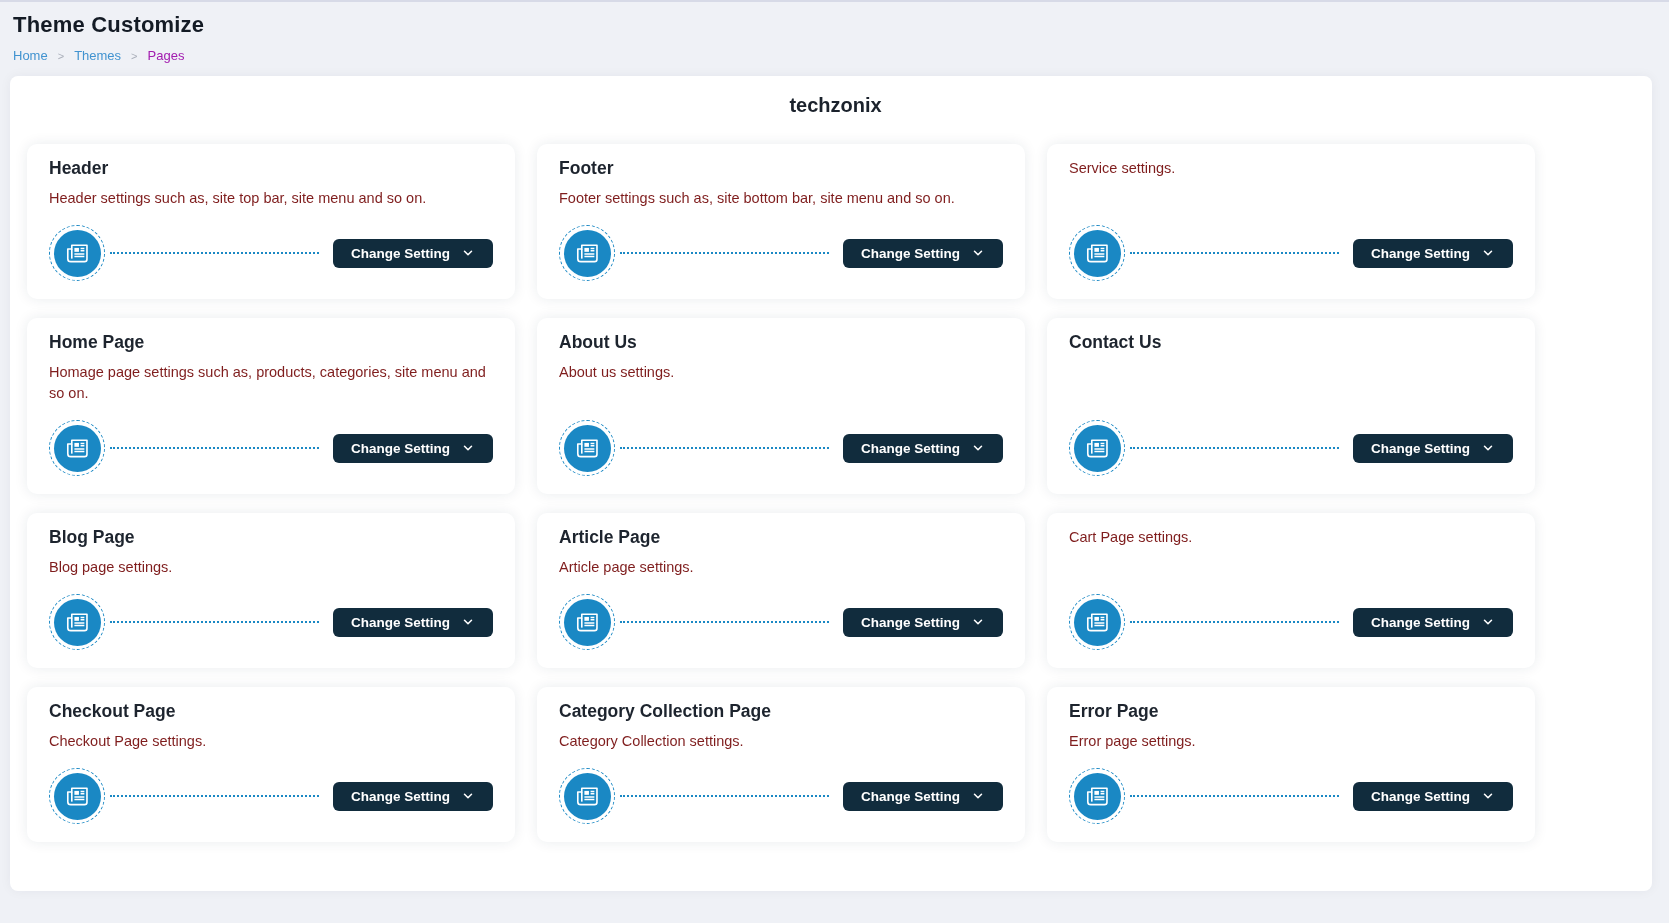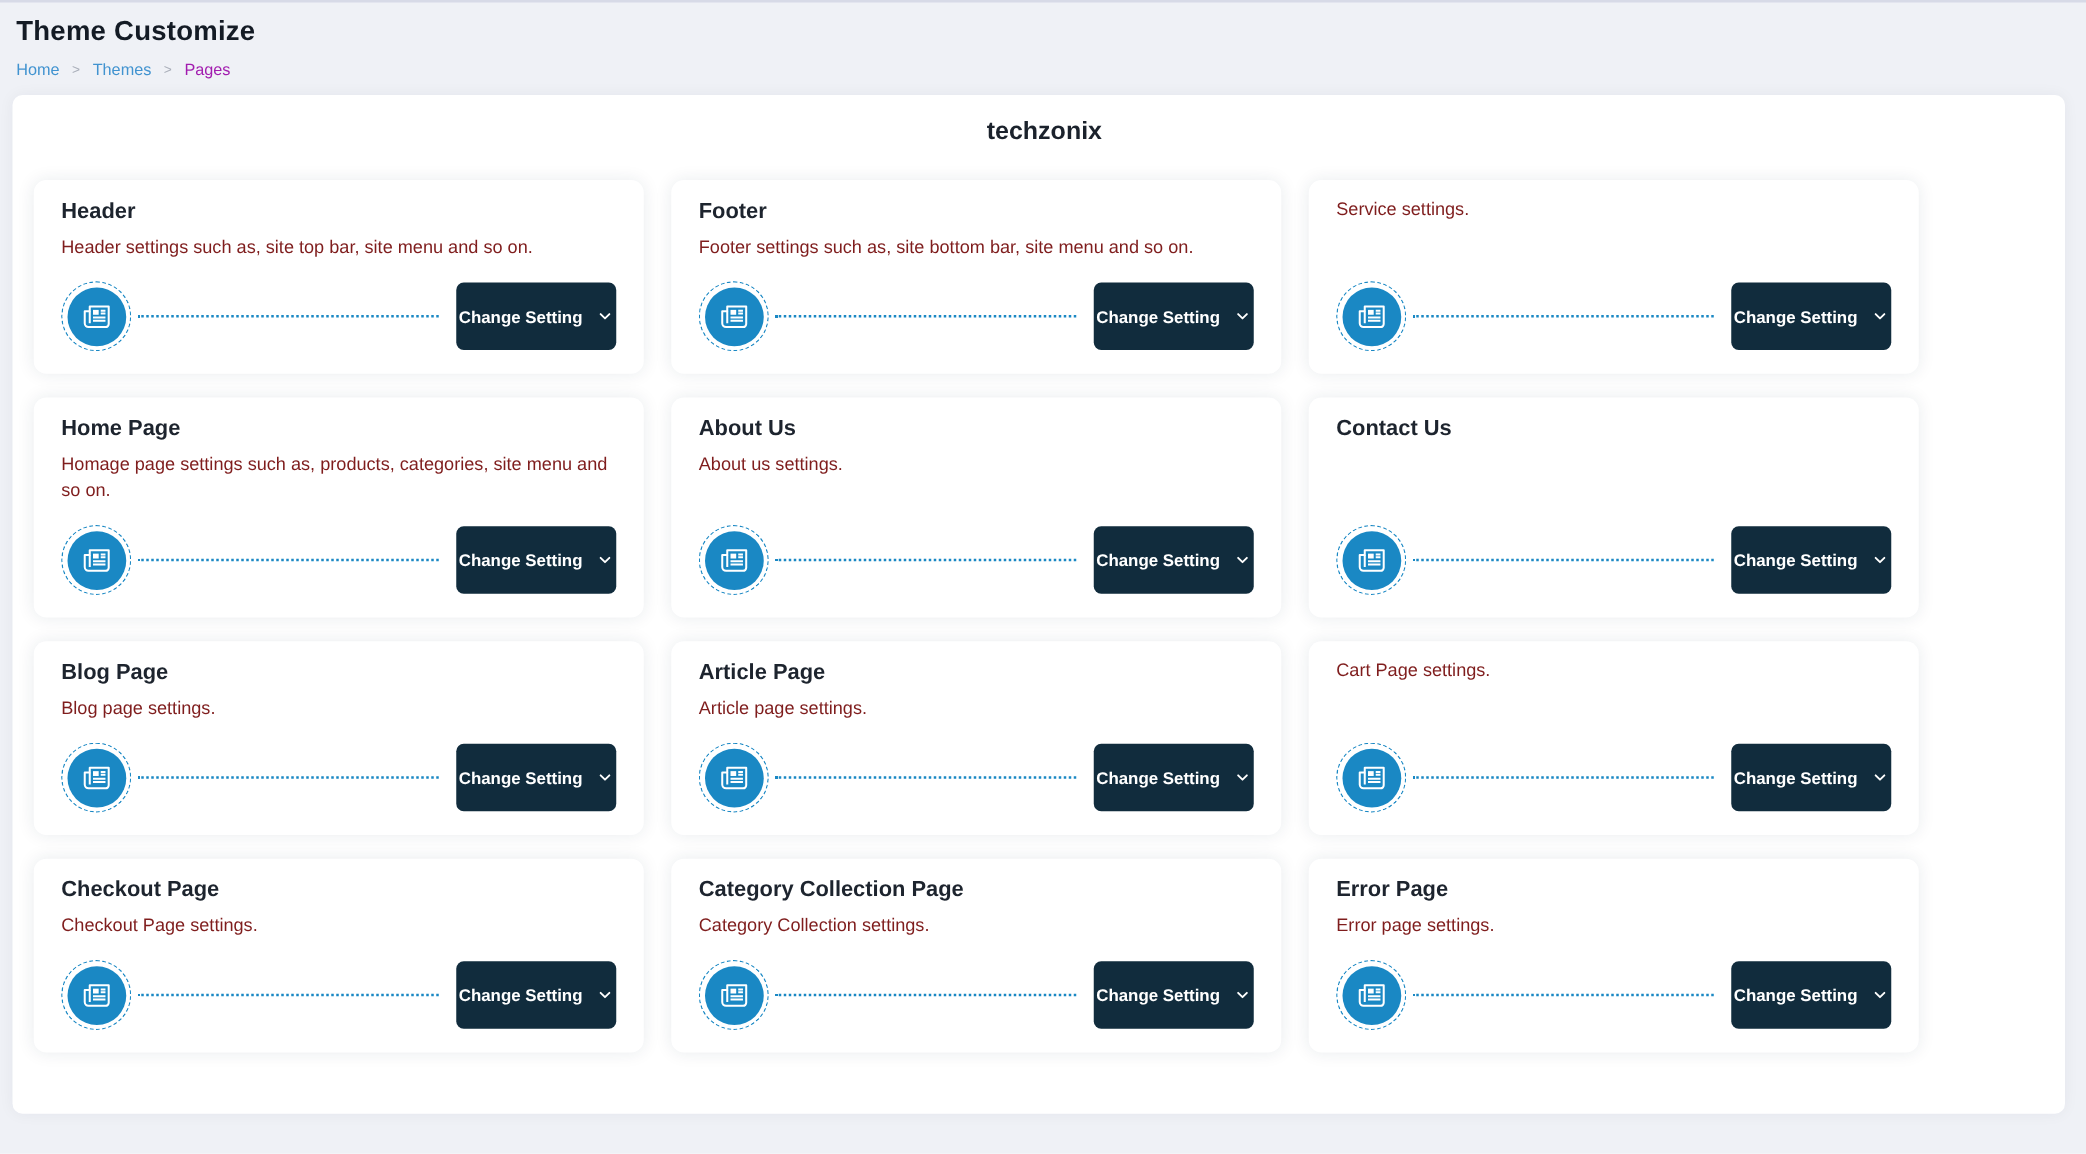--- a/index.html
+++ b/index.html
@@ -59,21 +59,21 @@
   }
   .icon-circle {
     width:47px; height:47px; background:var(--accent); border-radius:50%;
     display:flex; align-items:center; justify-content:center;
   }
   .icon-circle svg { width:26px; height:26px; display:block; }
   .connector { flex:1; height:0; border-top:2px dotted var(--accent); margin:0 14px 0 5px; }
 
   .change-btn {
     background:var(--btn); color:#fff; border:none; cursor:pointer;
-    border-radius:6px; height:54px; padding:0 2px;
+    border-radius:6px; height:29px; padding:0 18px;
     font-family:inherit; font-size:13.5px; font-weight:700;
     display:flex; align-items:center; gap:11px; white-space:nowrap;
   }
   .change-btn svg { width:14px; height:14px; display:block; }
 </style>
 </head>
 <body style="--accent: #1a88c4; --btn: #112c3d; --link: #4193d0;">
 
 <header class="page-header">
   <h1 class="page-title">Theme Customize</h1>

